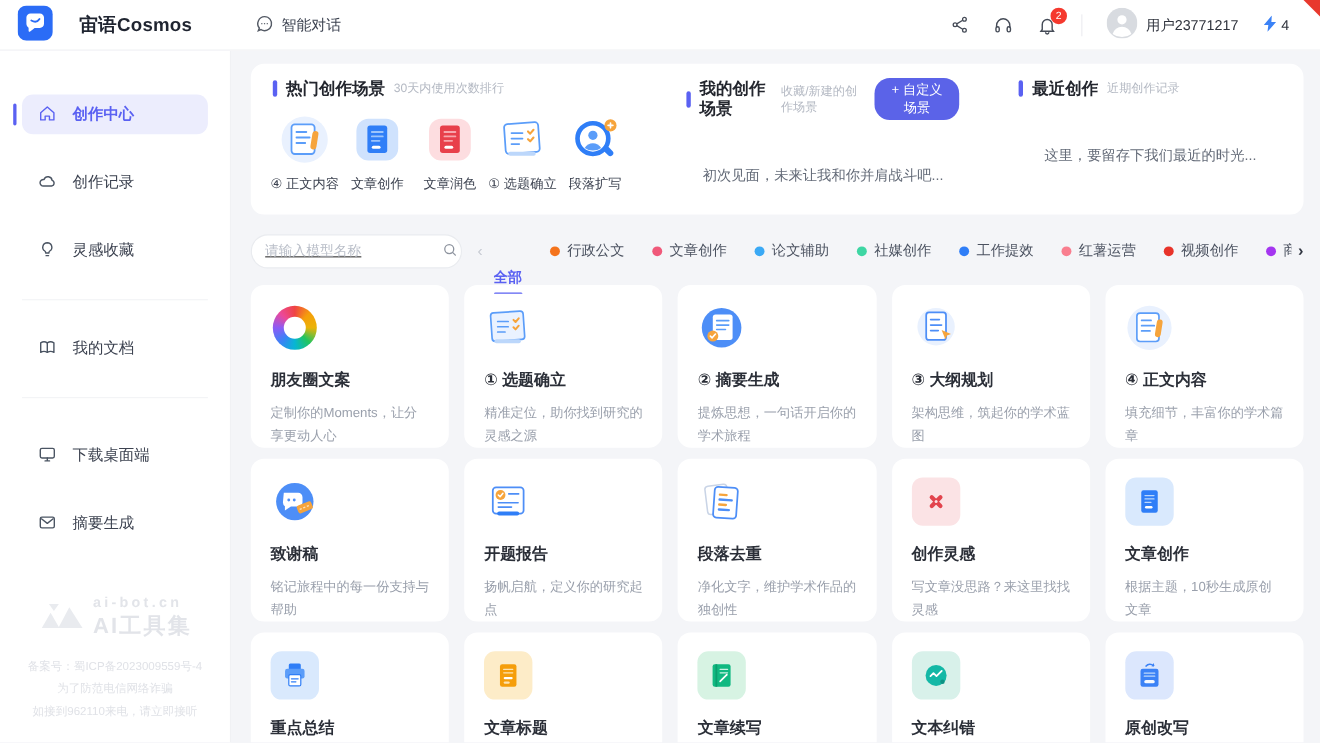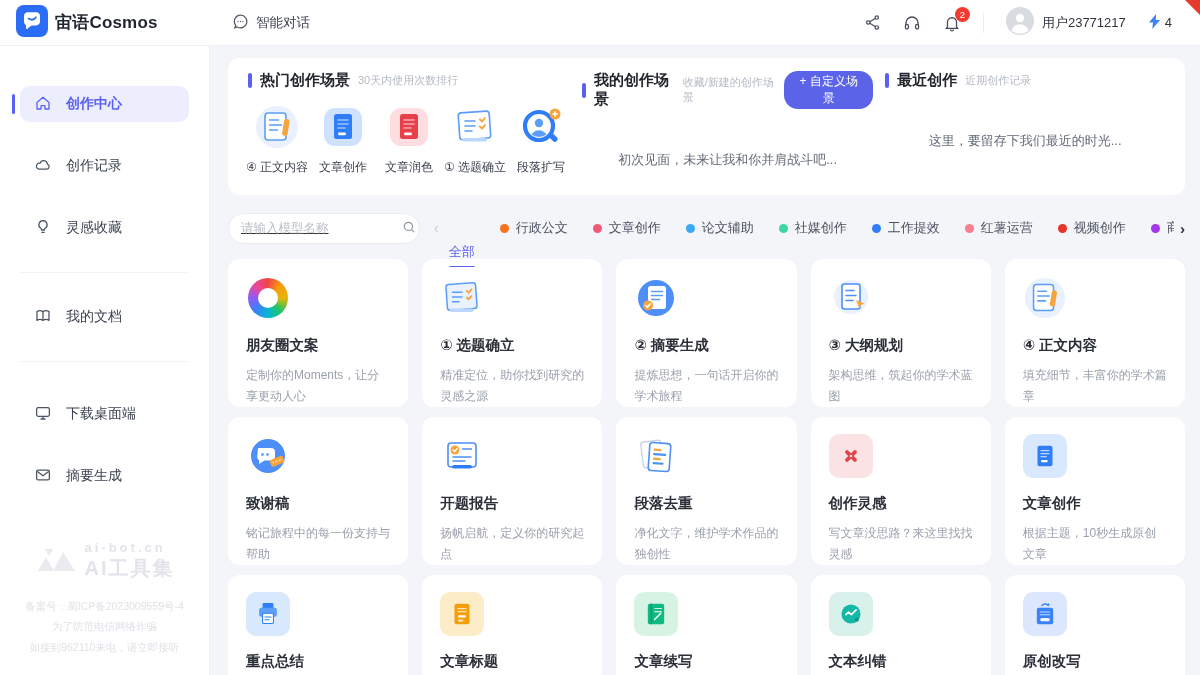--- a/index.html
+++ b/index.html
@@ -4,21 +4,21 @@
 <style>
   * { margin:0; padding:0; box-sizing:border-box; }
   html,body { width:1200px; height:675px; overflow:hidden; }
   body {
     font-family:"Liberation Sans","DejaVu Sans",sans-serif;
     background:#f4f5f8; color:#333; font-size:13px; position:relative;
   }
   
   .topbar { position:absolute; top:0; left:0; width:1200px; height:46px; background:#fff;
     border-bottom:1px solid #f0f1f4; display:flex; align-items:center; z-index:5; }
-  .brand { display:flex; align-items:center; gap:7px; padding-left:16px; width:210px; }
+  .brand { display:flex; align-items:center; gap:24px; padding-left:16px; width:210px; }
   .brand-name { font-size:17px; font-weight:700; color:#1f2430; letter-spacing:.2px; }
   .nav-chat { display:flex; align-items:center; gap:7px; margin-left:22px; color:#3c4250; font-size:13.5px; cursor:pointer; }
   .top-right { margin-left:auto; display:flex; align-items:center; gap:22px; padding-right:28px; }
   .tb-icon { position:relative; display:flex; align-items:center; cursor:pointer; }
   .badge { position:absolute; top:-7px; right:-9px; min-width:15px; height:15px; border-radius:8px;
     background:#f5392e; color:#fff; font-size:9.5px; display:flex; align-items:center; justify-content:center; padding:0 3px; }
   .tb-divider { width:1px; height:20px; background:#ececf0; }
   .user { display:flex; align-items:center; gap:8px; cursor:pointer; }
   .user-name { font-size:13px; color:#30343e; }
   .energy { display:flex; align-items:center; gap:4px; font-size:13px; color:#30343e; cursor:pointer; }
@@ -38,21 +38,21 @@
   .menu-divider { height:1px; background:#f2f3f6; margin:0 20px 26px 20px; }
   .gap-lg { margin-bottom:34px; }
   .watermark { position:absolute; left:0; bottom:18px; width:100%; text-align:center; user-select:none; }
   .wm-row { display:flex; align-items:center; justify-content:center; gap:8px; margin-bottom:14px; }
   .wm-text { text-align:left; color:#e2e4e9; }
   .wm-domain { font-size:13px; font-weight:700; letter-spacing:3px; }
   .wm-name { font-size:20px; font-weight:800; letter-spacing:2px; }
   .wm-lines { color:#e0e2e7; font-size:10.5px; line-height:1.95; }
   
   .main { position:absolute; left:210px; top:46px; right:0; bottom:0; padding:12px 15px 0 18px; overflow:hidden; }
-  .top-panel { background:#fff; border-radius:12px; height:137px; display:flex; padding:13px 20px 10px 20px; margin-bottom:16px; }
+  .top-panel { background:#fff; border-radius:12px; height:137px; display:flex; padding:13px 20px 10px 20px; margin-bottom:16px;gap:42px; }
   .panel-col { flex:1; padding-right:12px; }
   .sec-head { display:flex; align-items:center; }
   .sec-bar { width:4px; height:15px; border-radius:2px; background:#5a61f2; margin-right:8px; flex:none; }
   .sec-title { font-size:15px; font-weight:800; color:#23262e; }
   .sec-sub { font-size:11px; color:#b4b9c3; margin-left:8px; }
   .custom-btn { margin-left:10px; height:38px; padding:0 13px; border-radius:14px; border:none;
     background:#5b63e8; color:#fff; font-size:12px; cursor:pointer; font-family:inherit; }
   .hot-items { display:flex; gap:8px; margin-top:14px; }
   .hot-item { width:58px; display:flex; flex-direction:column; align-items:center; cursor:pointer; }
   .hot-item .hicon { width:46px; height:46px; }
@@ -62,21 +62,21 @@
   .filter-row { display:flex; align-items:center; height:34px; margin-bottom:14px; }
   .search-box { width:192px; height:31px; background:#fff; border:1px solid #e9ebef; border-radius:16px;
     display:flex; align-items:center; padding:0 12px; flex:none; }
   .search-box input { border:none; outline:none; flex:1; font-size:12.5px; color:#333; font-family:inherit; background:transparent;text-decoration:underline; }
   .search-box input::placeholder { color:#b9bec8; }
   .chev { color:#c6cad2; font-size:14px; margin:0 10px 0 14px; cursor:pointer; }
   .tabs { display:flex; align-items:center; gap:25px; flex:1; overflow:hidden; }
   .tab { display:flex; align-items:center; gap:7px; font-size:13px; color:#4b5260; cursor:pointer;
     white-space:nowrap; position:relative; padding:6px 0; flex:none; }
   .tab .dot { width:9px; height:9px; border-radius:50%; flex:none; }
-  .tab.active { color:#5a61f2; font-weight:400;margin-top:48px; }
+  .tab.active { color:#5a61f2; font-weight:700;margin-top:48px; }
   .tab.active::after { content:""; position:absolute; left:50%; transform:translateX(-50%); bottom:-2px;
     width:26px; height:3px; border-radius:2px; background:#5a61f2; }
   .chev-r { margin-left:auto; color:#2f3440; font-size:15px; font-weight:700; cursor:pointer; padding-left:6px; }
   
   .grid { display:grid; grid-template-columns:repeat(5,1fr); gap:10px 14px; }
   .card { background:#fff; border-radius:12px; height:148px; padding:17px 18px; cursor:pointer; overflow:hidden; }
   .cicon { width:44px; height:44px; border-radius:10px; display:flex; align-items:center; justify-content:center; }
   .cicon svg { width:44px; height:44px; }
   .cicon.tile svg { width:30px; height:30px; }
   .bg-pink { background:#fbe3e5; } .bg-blue { background:#d9e9fd; } .bg-orange { background:#fdecc8; }

